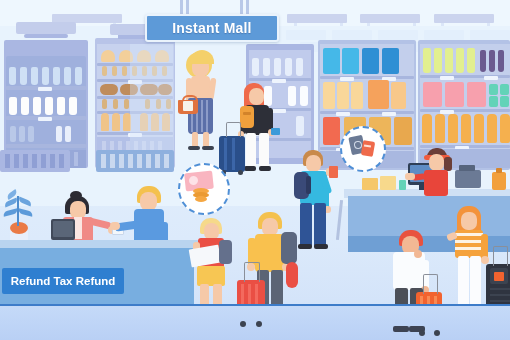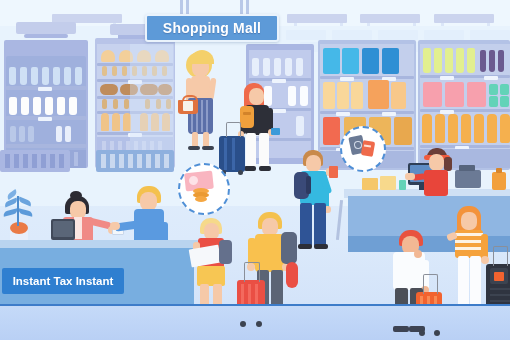--- a/index.html
+++ b/index.html
@@ -269,21 +269,21 @@
   <div class="bottle abs" style="left:500px;top:114px;width:10px;height:29px;background:#f5b04e;border-radius:4px 4px 2px 2px;"></div>
   <div class="shelfbar abs" style="left:420px;top:145px;width:90px;height:3px;"></div>
   <div class="tag abs" style="left:455px;top:146px;"></div>
   <div class="abs" style="left:420px;top:149px;width:90px;height:19px;background:#a9b8e0;"></div>
 
   <div class="signrod abs" style="left:180px;"></div>
   <div class="signrod abs" style="left:186px;"></div>
   <div class="signrod abs" style="left:240px;"></div>
   <div class="signrod abs" style="left:246px;"></div>
   <div class="abs" id="mallsign">
-    <span>Shopping Mall</span>
+    <span>Instant Mall</span>
   </div>
 
   <div class="abs" style="left:0px;top:150px;width:70px;height:22px;background:#aab7e2;border-radius:2px;"></div>
   <div class="abs" style="left:5px;top:154px;width:5px;height:14px;background:#8f9fd4;"></div>
   <div class="abs" style="left:14px;top:154px;width:5px;height:14px;background:#8f9fd4;"></div>
   <div class="abs" style="left:23px;top:154px;width:5px;height:14px;background:#8f9fd4;"></div>
   <div class="abs" style="left:32px;top:154px;width:5px;height:14px;background:#8f9fd4;"></div>
   <div class="abs" style="left:41px;top:154px;width:5px;height:14px;background:#8f9fd4;"></div>
   <div class="abs" style="left:50px;top:154px;width:5px;height:14px;background:#8f9fd4;"></div>
   <div class="abs" style="left:59px;top:154px;width:5px;height:14px;background:#8f9fd4;"></div>
@@ -443,21 +443,21 @@
   <div class="bub abs" style="left:178px;top:163px;width:48px;height:48px;"></div>
   <div class="abs" style="left:185px;top:172px;width:28px;height:18px;background:#f9b5c0;border-radius:2px;transform:rotate(-6deg);"></div>
   <div class="abs" style="left:189px;top:176px;width:9px;height:9px;border-radius:50%;background:#fde2e7;transform:rotate(-6deg);"></div>
   <div class="abs" style="left:193px;top:188px;width:16px;height:6px;border-radius:50%;background:#f5a742;"></div>
   <div class="abs" style="left:193px;top:192px;width:16px;height:6px;border-radius:50%;background:#eb9a32;"></div>
   <div class="abs" style="left:195px;top:196px;width:12px;height:6px;border-radius:50%;background:#f5a742;"></div>
 
   <div class="abs" id="taxtop"></div>
   <div class="abs" id="taxcounter"></div>
   <div class="abs" id="taxbanner">
-    <span>Instant Tax Instant</span>
+    <span>Refund Tax Refund</span>
   </div>
   <div class="abs" style="left:-6px;top:306px;width:206px;height:8px;background:#5f99d4;"></div>
 
   <div class="abs" style="left:200px;top:218px;width:22px;height:16px;border-radius:10px 10px 2px 2px;background:#f6d98a;"></div>
   <div class="head abs sk" style="left:204px;top:223px;width:15px;height:17px;border-radius:7px;"></div>
   <div class="abs" style="left:198px;top:238px;width:26px;height:30px;background:#ea4f44;border-radius:3px;"></div>
   <div class="arm abs sk" style="left:193px;top:242px;width:7px;height:20px;"></div>
   <div class="arm abs sk" style="left:221px;top:242px;width:7px;height:20px;"></div>
 
   <div class="abs" style="left:190px;top:247px;width:30px;height:18px;background:#f6f8fb;transform:rotate(-10deg);border-radius:1px;"></div>

